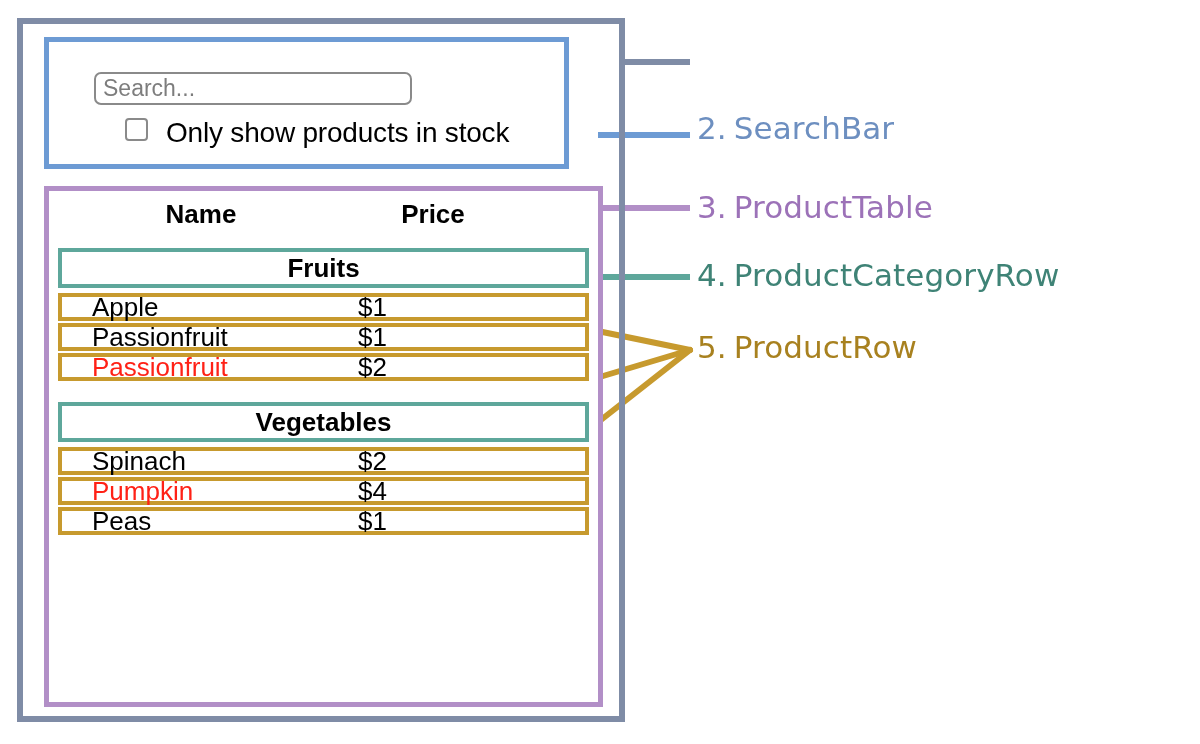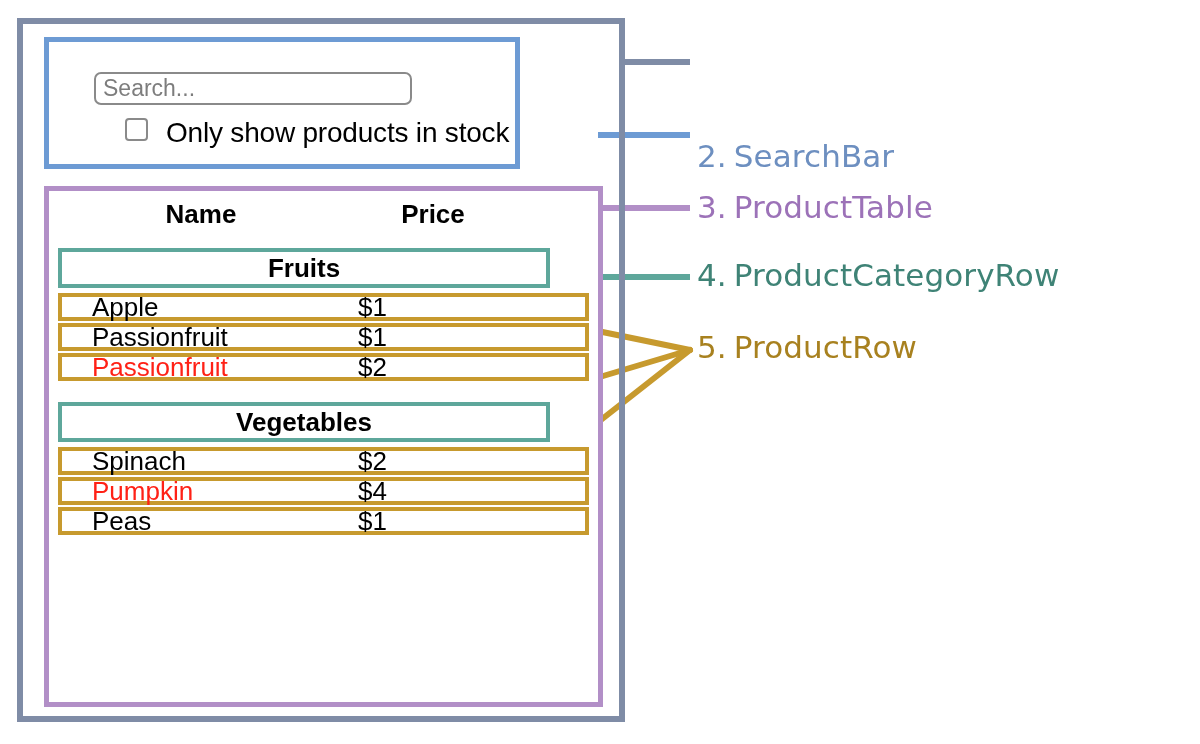--- a/index.html
+++ b/index.html
@@ -41,21 +41,21 @@
     border: 6px solid #7f8ca6;
     box-sizing: border-box;
     background: transparent;
   }
 
   
   .searchbar-box {
     position: absolute;
     left: 44px;
     top: 37px;
-    width: 476px;
+    width: 525px;
     height: 132px;
     border: 5px solid #6d9bd4;
     box-sizing: border-box;
     background: #ffffff;
   }
   .search-input {
     position: absolute;
     left: 45px;
     top: 30px;
     width: 318px;
@@ -144,21 +144,21 @@
     position: absolute;
     left: 9px;
     top: 57px;
     width: 531px;
   }
 
   
   .category-row {
     position: relative;
     box-sizing: border-box;
-    width: 492px;
+    width: 531px;
     height: 40px;
     border: 4px solid #5ea79b;
     background: #fff;
     margin-bottom: 5px;
     display: flex;
     align-items: center;
     justify-content: center;
   }
   .category-row .cat-label {
     font-weight: bold;
@@ -292,21 +292,21 @@
       </div>
 
       <div class="product-row">
         <span class="pr-name">Peas</span>
         <span class="pr-price">$1</span>
       </div>
 
     </div>
   </div>
 
-  <div class="legend-label" id="lbl-2" style="color: rgb(109, 143, 192); margin-top: 28px;">
+  <div class="legend-label" id="lbl-2" style="color: rgb(109, 143, 192);">
     <span class="num">2.</span><span>SearchBar</span>
   </div>
   <div class="legend-label" id="lbl-3" style="color: rgb(156, 114, 184);">
     <span class="num">3.</span><span>ProductTable</span>
   </div>
   <div class="legend-label" id="lbl-4" style="color: rgb(63, 131, 118);">
     <span class="num">4.</span><span>ProductCategoryRow</span>
   </div>
   <div class="legend-label" id="lbl-5" style="color: rgb(168, 129, 31);">
     <span class="num">5.</span><span>ProductRow</span>

